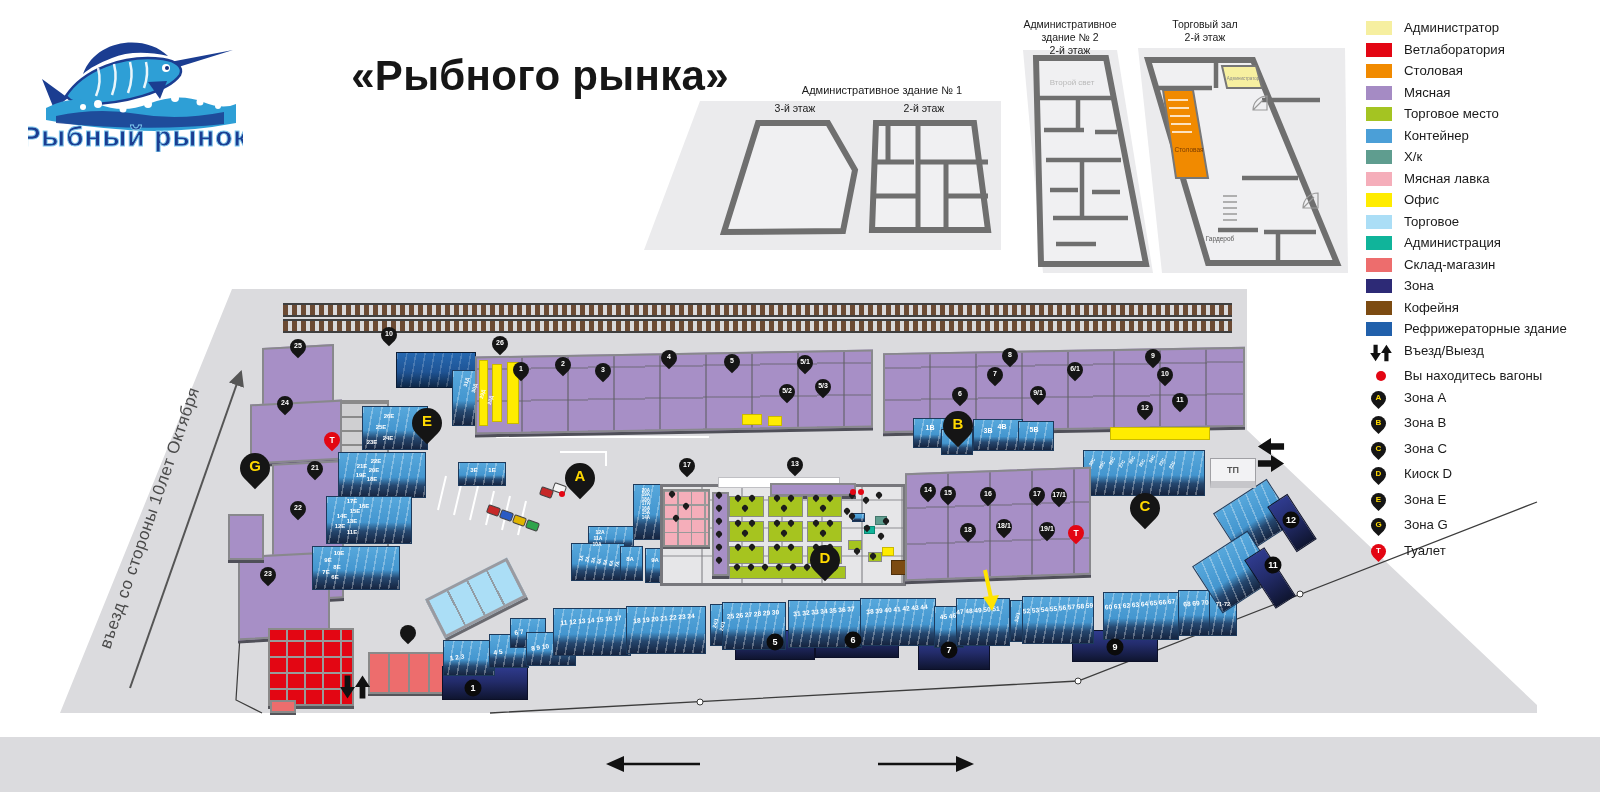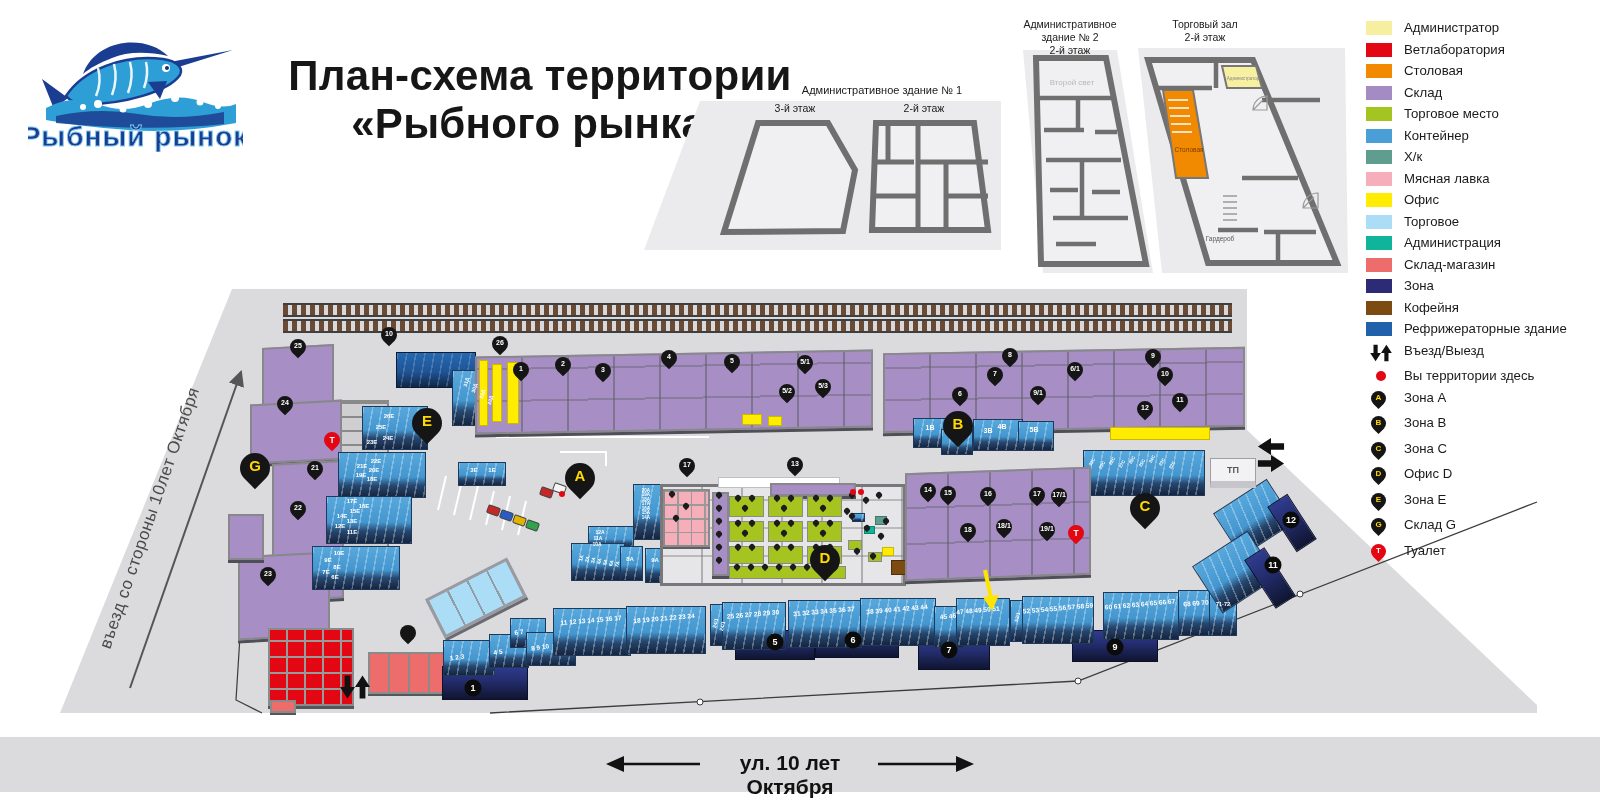--- a/index.html
+++ b/index.html
@@ -108,21 +108,20 @@
       <circle cx="120" cy="82" r="4" fill="#fff"></circle>
         <circle cx="147" cy="76" r="4" fill="#fff"></circle>
       <circle cx="172" cy="80" r="3.5" fill="#fff"></circle>
         <circle cx="55" cy="85" r="3" fill="#fff"></circle>
       <circle cx="190" cy="84" r="3" fill="#fff"></circle>
     </g>
     <text x="107" y="124" text-anchor="middle" font-size="28" font-weight="bold" fill="#1B3D91" stroke="#7fc9ee" stroke-width="0.9" letter-spacing="1">Рыбный рынок</text>
   </svg>
 
   <div class="title">
-    <div>План-схема территории</div>
     <div>«Рыбного рынка»</div>
   </div>
 
   <div class="site"></div>
   <div class="rail r1"></div>
   <div class="rail r2"></div>
 
   <svg id="decor" style="position:absolute;left:0;top:0;pointer-events:none;" width="1600" height="800">
     <defs>
       <marker id="ah" markerWidth="10" markerHeight="10" refX="7" refY="4" orient="auto">
@@ -711,21 +710,21 @@
       <div class="lrow">
         <div class="lic">
           <div class="lsw" style="background: rgb(241, 138, 0);"></div>
         </div>
         <div class="llab">Столовая</div>
       </div>
       <div class="lrow">
         <div class="lic">
           <div class="lsw" style="background: rgb(165, 139, 196);"></div>
         </div>
-        <div class="llab">Склад</div>
+        <div class="llab">Мясная</div>
       </div>
       <div class="lrow">
         <div class="lic">
           <div class="lsw" style="background: rgb(164, 196, 34);"></div>
         </div>
         <div class="llab">Торговое место</div>
       </div>
       <div class="lrow">
         <div class="lic">
           <div class="lsw" style="background: rgb(75, 159, 215);"></div>
@@ -790,21 +789,21 @@
         <div class="lic" style="height: 20px;"><svg width="100%" height="100%" viewBox="0 0 26 24">
             <path d="M4,2h5v10h4l-6.5,10L0,12h4z" fill="#111"></path>
             <path d="M17,22h5V12h4L19.5,2L13,12h4z" fill="#111"></path>
           </svg></div>
         <div class="llab">Въезд/Выезд</div>
       </div>
       <div class="lrow">
         <div class="lic">
           <div class="ldot" style="background: rgb(227, 6, 19);"></div>
         </div>
-        <div class="llab">Вы территории здесь</div>
+        <div class="llab">Вы находитесь вагоны</div>
       </div>
       <div class="lrow">
         <div class="lic" style="height: 20px;">
           <div class="lpinbox">
             <div class="tear" style="background: rgb(21, 21, 21);"></div>
             <div class="ptxt" style="color: rgb(255, 217, 0);">A</div>
           </div>
         </div>
         <div class="llab">Зона A</div>
       </div>
@@ -826,54 +825,53 @@
         </div>
         <div class="llab">Зона C</div>
       </div>
       <div class="lrow">
         <div class="lic" style="height: 20px;">
           <div class="lpinbox">
             <div class="tear" style="background: rgb(21, 21, 21);"></div>
             <div class="ptxt" style="color: rgb(255, 217, 0);">D</div>
           </div>
         </div>
-        <div class="llab">Офис D</div>
+        <div class="llab">Киоск D</div>
       </div>
       <div class="lrow">
         <div class="lic" style="height: 20px;">
           <div class="lpinbox">
             <div class="tear" style="background: rgb(21, 21, 21);"></div>
             <div class="ptxt" style="color: rgb(255, 217, 0);">E</div>
           </div>
         </div>
         <div class="llab">Зона E</div>
       </div>
       <div class="lrow">
         <div class="lic" style="height: 20px;">
           <div class="lpinbox">
             <div class="tear" style="background: rgb(21, 21, 21);"></div>
             <div class="ptxt" style="color: rgb(255, 217, 0);">G</div>
           </div>
         </div>
-        <div class="llab">Склад G</div>
+        <div class="llab">Зона G</div>
       </div>
       <div class="lrow">
         <div class="lic" style="height: 20px;">
           <div class="lpinbox">
             <div class="tear" style="background: rgb(227, 6, 19);"></div>
             <div class="ptxt" style="color: rgb(255, 255, 255);">Т</div>
           </div>
         </div>
         <div class="llab">Туалет</div>
       </div>
     </div>
 
   <div class="entry-text">въезд со стороны 10лет Октября</div>
   <div class="street">
     <svg width="1600" height="55" style="position:absolute;left:0;top:0;">
       <line x1="622" y1="27" x2="700" y2="27" stroke="#111" stroke-width="2.5"></line>
       <polygon points="606,27 624,19 624,35" fill="#111"></polygon>
       <line x1="878" y1="27" x2="958" y2="27" stroke="#111" stroke-width="2.5"></line>
       <polygon points="974,27 956,19 956,35" fill="#111"></polygon>
     </svg>
-    <div class="street-label">ул. 10 лет Октября</div>
   </div>
 </div>
 
 </body></html>

